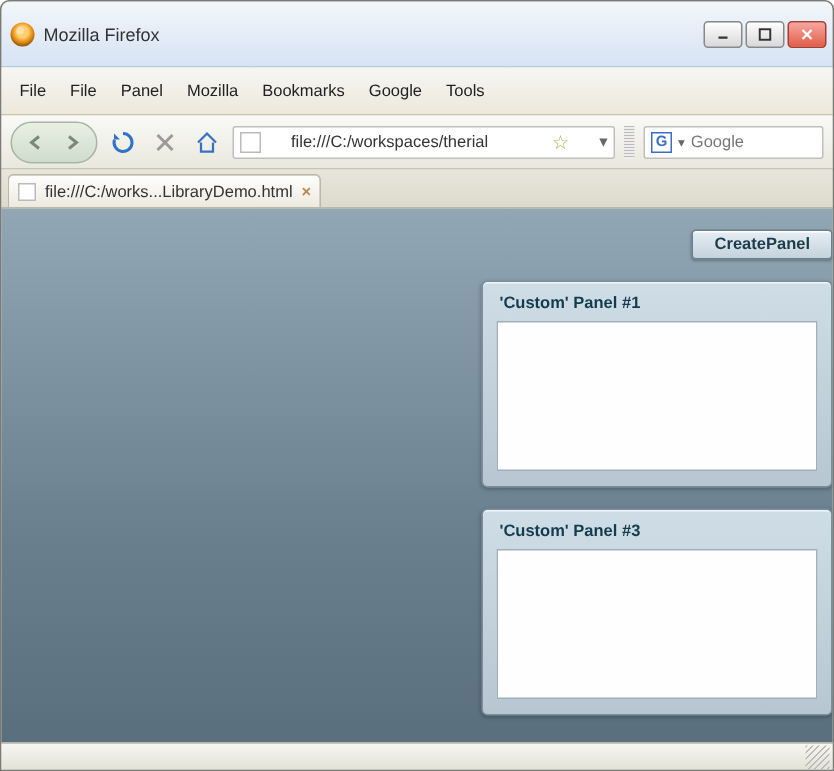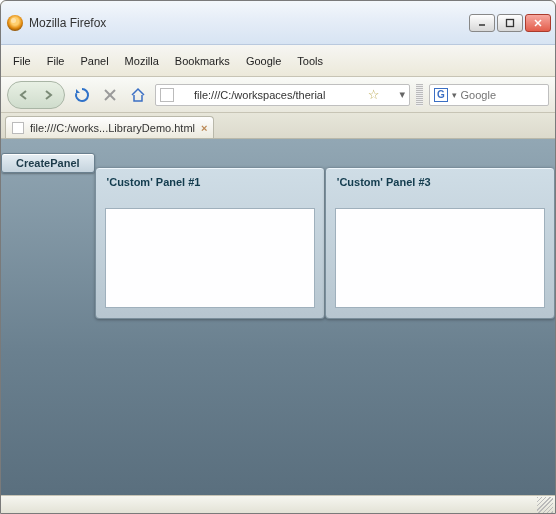--- a/index.html
+++ b/index.html
@@ -23,24 +23,24 @@
   .addrbox input { flex:1; border:none; outline:none; font-size:11px; color:#333; min-width:0; }
   .addrstar { color:#bfae59; font-size:13px; }
   .splitter { width:7px; height:22px; background:repeating-linear-gradient(#bbb,#bbb 1px,#eee 1px,#eee 2px); cursor:col-resize; }
   .searchbox { width: 120px; height:22px; border:1px solid #bfbfbf; background:#fff; border-radius:2px; display:flex; align-items:center; padding:0 4px; gap:4px; }
   .gicon { width:14px; height:14px; border:1px solid #3b6fc4; color:#3b6fc4; font-weight:bold; font-size:10px; display:flex; align-items:center; justify-content:center; background:#fff; }
   .searchbox input { flex:1; border:none; outline:none; font-size:11px; color:#888; min-width:0; }
   .tabrow { height: 26px; background: linear-gradient(#e7e6da,#dcdacc); display:flex; align-items:flex-end; padding: 0 4px; border-bottom:1px solid #b9b8aa; }
   .tab { height: 22px; background: linear-gradient(#fefefe,#eceade); border:1px solid #b9b8aa; border-bottom:none; border-radius:4px 4px 0 0; display:flex; align-items:center; padding:0 6px; gap:6px; font-size:11px; color:#333; max-width:300px; }
   .tab .pageicon { width:12px; height:12px; background:#fff; border:1px solid #bbb; }
   .tab .x { color:#b85; font-weight:bold; cursor:pointer; font-size:11px; }
-  .content { flex:1; background: linear-gradient(#92a7b4, #6a808f 60%, #5a6f7e); display:flex; flex-direction:row; align-items:flex-start; padding-top: 14px; overflow:hidden; }
+  .content { flex:1; background: linear-gradient(#92a7b4, #6a808f 60%, #5a6f7e); display:flex; flex-direction:column; align-items:flex-end; padding-top: 14px; overflow:hidden; }
   .createbtn { padding: 3px 14px; background: linear-gradient(#e6eef4,#c5d3dd); border:1px solid #6a808f; border-radius:3px; color:#1d3b4a; font-weight:bold; font-size:11px; cursor:pointer; box-shadow: 0 1px 0 #fff inset, 0 1px 2px rgba(0,0,0,.3); }
   .panel { width: 234px; background: linear-gradient(#cfdde6,#b7c6d0); border:1px solid #7a8e9b; border-radius:4px; margin-top: 14px; padding: 6px 9px 10px 9px; box-shadow: inset 0 1px 0 #eef6fb, 0 1px 3px rgba(0,0,0,.3); }
-  .panel-title { font-weight:bold; color:#133c4e; font-size:11px; padding: 2px 0 20px 2px; }
+  .panel-title { font-weight:bold; color:#133c4e; font-size:11px; padding: 2px 0 6px 2px; }
   .panel-body { height: 100px; background:#fefeff; border:1px solid #9fb0bc; }
   .statusbar { height: 18px; background: linear-gradient(#f6f6f0,#e3e2d6); border-top:1px solid #c7c4b5; display:flex; align-items:center; }
   .statusbar .grip { margin-left:auto; width:16px; height:16px; background: repeating-linear-gradient(135deg,#bbb,#bbb 1px,transparent 1px,transparent 3px); margin-right:2px; }
   svg { display:block; }
 </style>
 </head>
 <body>
 
 <div class="window">
 

